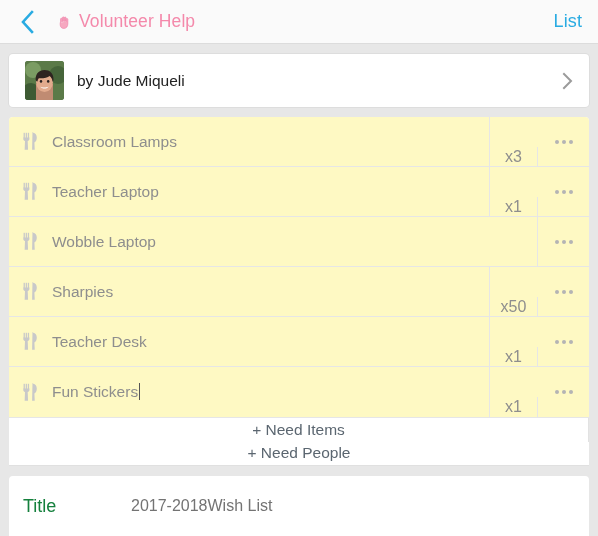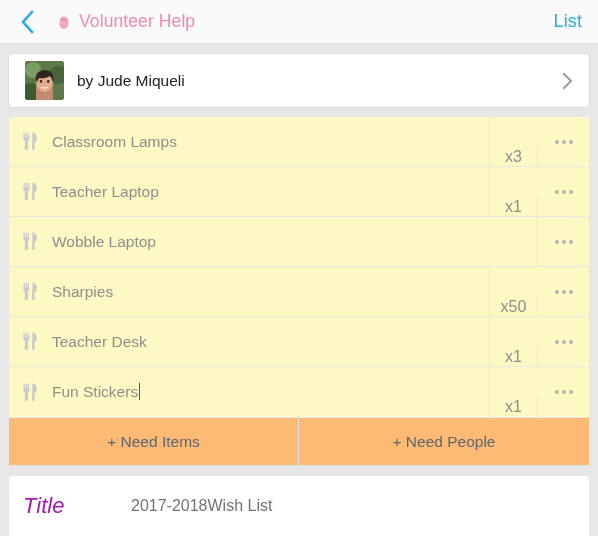--- a/index.html
+++ b/index.html
@@ -216,23 +216,24 @@
     height: 4px;
     border-radius: 50%;
     background: #b4b4b4;
     display: block;
   }
 
   
   .action-bar {
     display: flex;
     height: 49px;
-    background: #fdba74;
+    background: #ffffff;
     border-top: 1px solid #e6e6e6;
     border-bottom: 1px solid #e0e0e0;
+    flex-direction: column;
   }
 
   .action-btn {
     flex: 1 1 50%;
     display: flex;
     align-items: center;
     justify-content: center;
     font-size: 15.5px;
     color: #5b6670;
     cursor: pointer;
@@ -244,25 +245,24 @@
     margin-top: 10px;
     background: #ffffff;
     border-radius: 4px 4px 0 0;
     height: 60px;
     display: flex;
     align-items: center;
     padding: 0 14px;
   }
 
   .title-label {
-    font-size: 22px;
-    color: #a21caf;
+    font-size: 18px;
+    color: #15803d;
     width: 108px;
     flex: 0 0 auto;
-    font-style: italic;
   }
 
   .title-value {
     font-size: 16px;
     color: #737373;
     flex: 1 1 auto;
     white-space: nowrap;
     overflow: hidden;
     cursor: text;
   }

